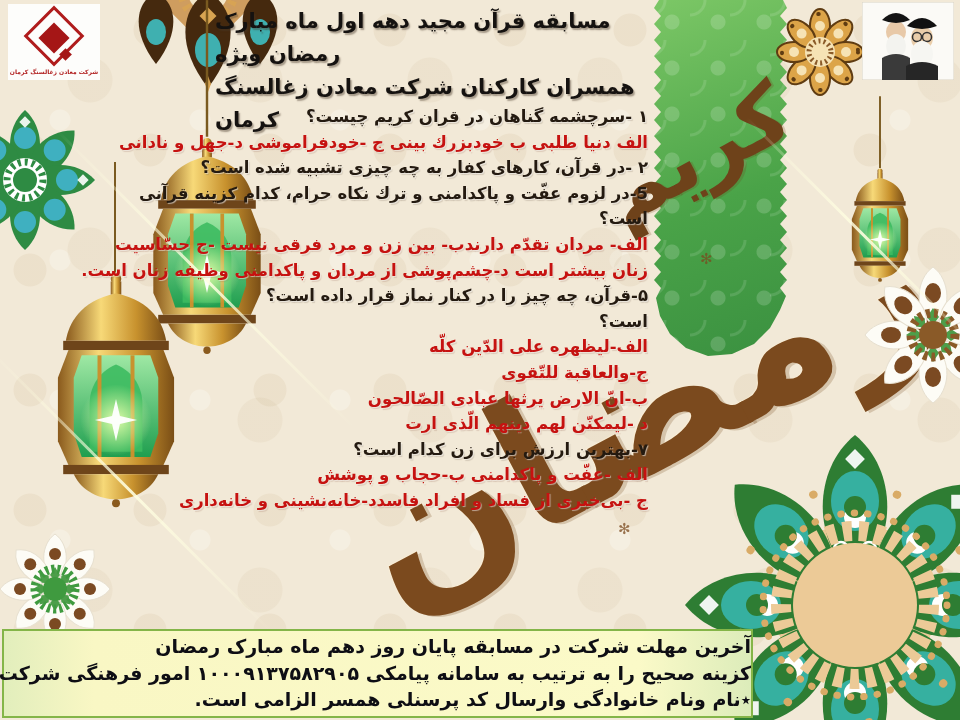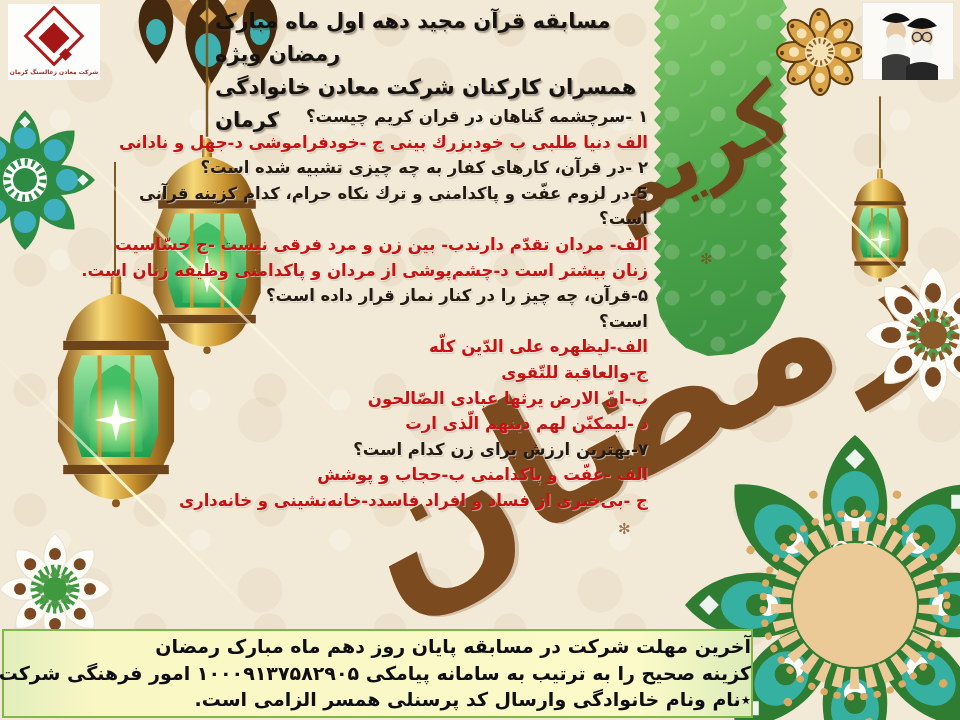--- a/index.html
+++ b/index.html
@@ -406,21 +406,21 @@
     <path d="M45,24 Q60,8 75,24 Q60,30 45,24 Z" fill="#111111"></path>
     <circle cx="55" cy="35" r="4.5" fill="none" stroke="#333" stroke-width="1.5"></circle>
     <circle cx="65" cy="35" r="4.5" fill="none" stroke="#333" stroke-width="1.5"></circle>
     <line x1="59.5" y1="35" x2="60.5" y2="35" stroke="#333" stroke-width="1.5"></line>
     <ellipse cx="60" cy="52" rx="11" ry="13" fill="#f6f6f2"></ellipse>
     <path d="M44,64 Q60,56 76,64 L76,78 L44,78 Z" fill="#262626"></path>
   </svg>
 
   <div class="abs title">
     <div>مسابقه قرآن مجید دهه اول ماه مبارک رمضان ویژه</div>
-    <div>همسران کارکنان شرکت معادن خانوادگی کرمان</div>
+    <div>همسران کارکنان شرکت معادن زغالسنگ کرمان</div>
   </div>
 
   <div class="abs quiz">
     <div class="q">۱ -سرچشمه گناهان در قران کریم  چیست؟</div>
     <div class="a">الف دنیا طلبی  ب خودبزرك بینی  ج -خودفراموشی   د-جهل و نادانی</div>
     <div class="q">۲ -در قرآن، کارهای کفار به چه چیزی تشبیه شده است؟</div>
     <div class="q">5-در لزوم عفّت و پاکدامنی و ترك نکاه حرام، کدام کزینه قرآنی</div>
     <div class="q">است؟</div>
     <div class="a">الف- مردان تقدّم دارندب- بین زن و مرد فرقی نیست -ج حسّاسیت</div>
     <div class="a">زنان بیشتر است د-چشم‌پوشی از مردان و پاکدامنی وظیفه زنان است.</div>

